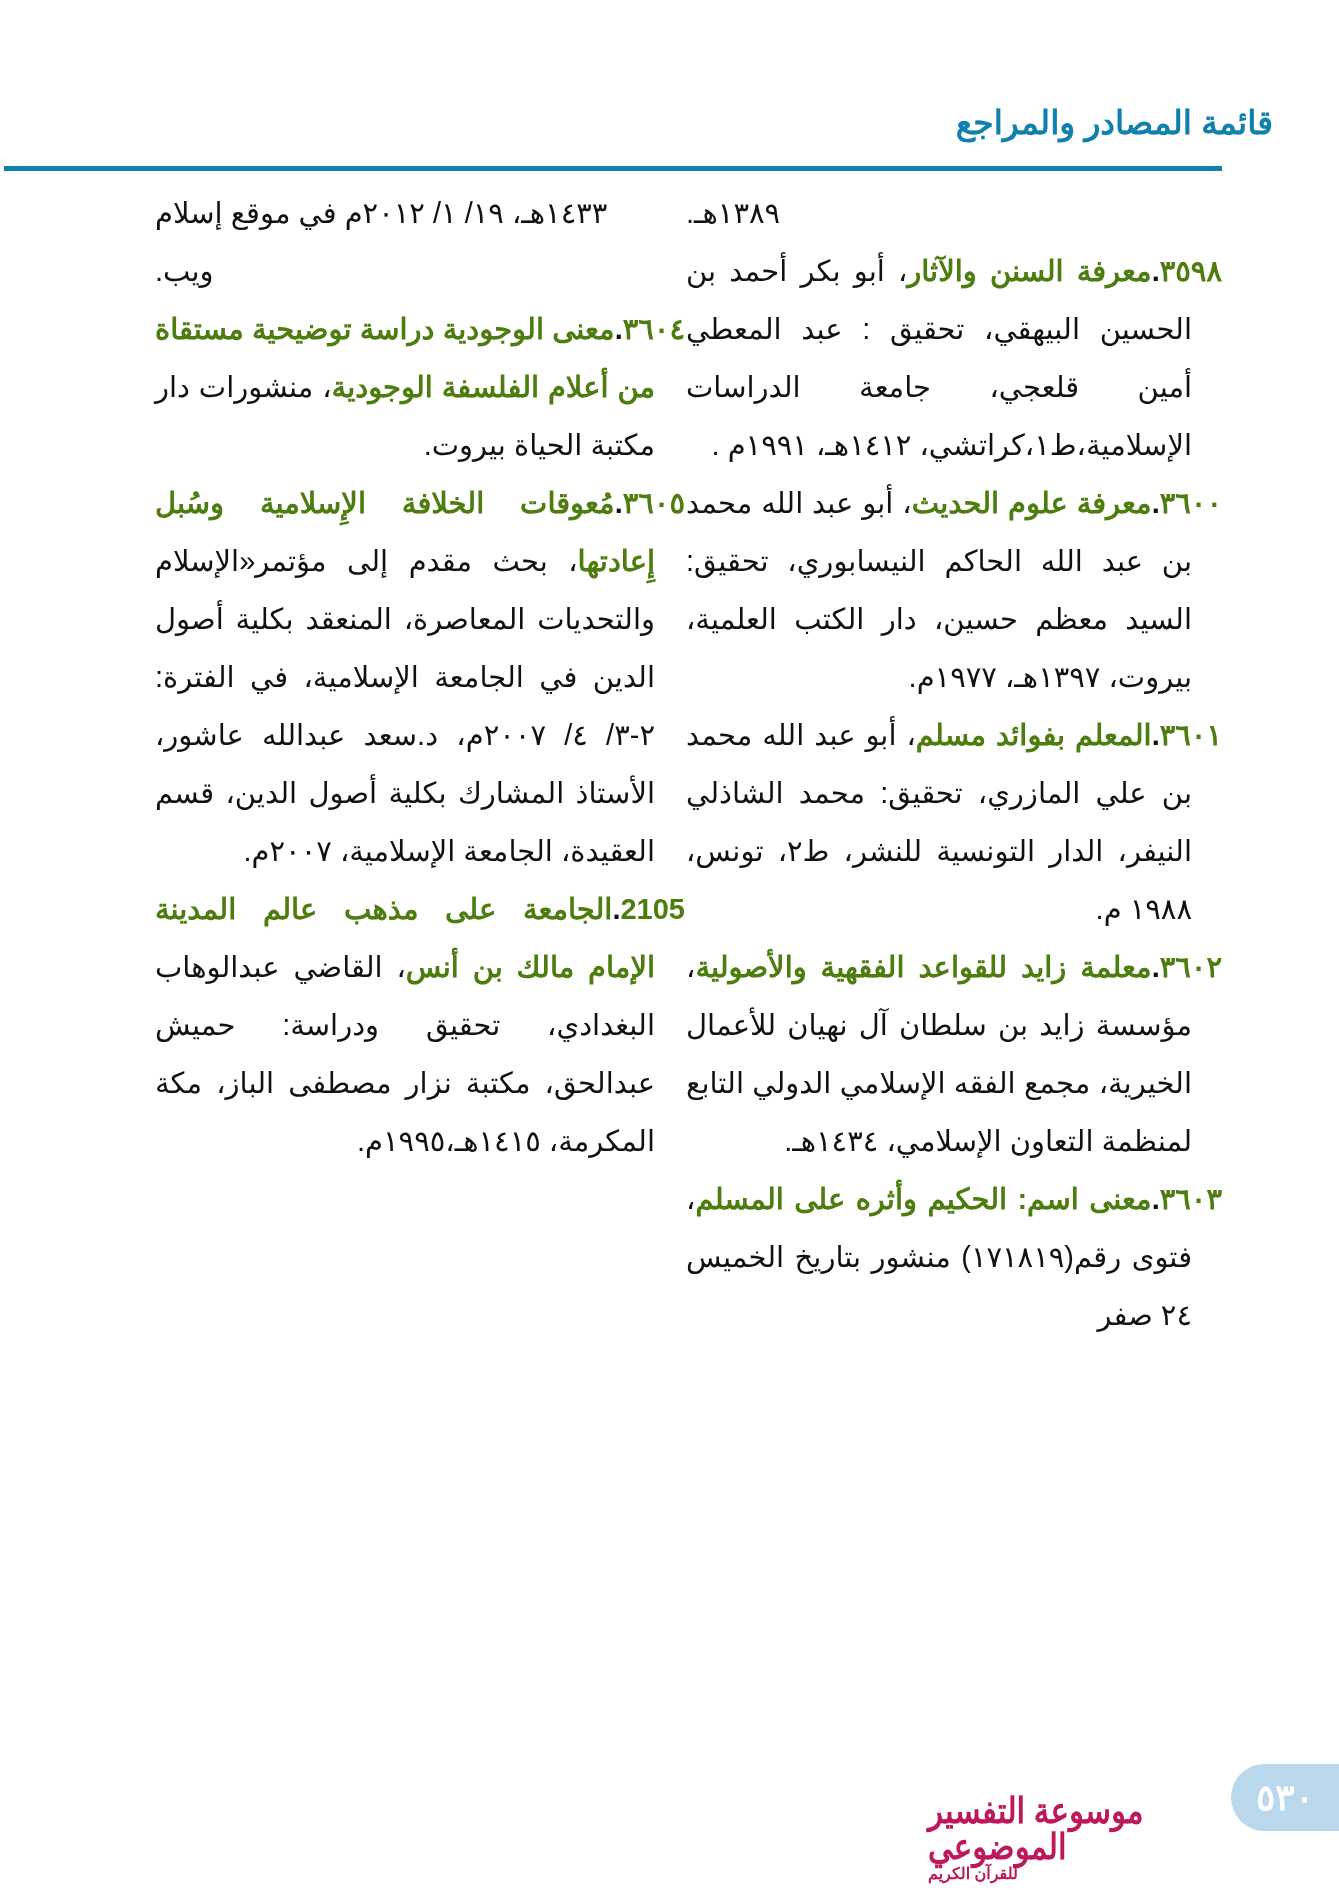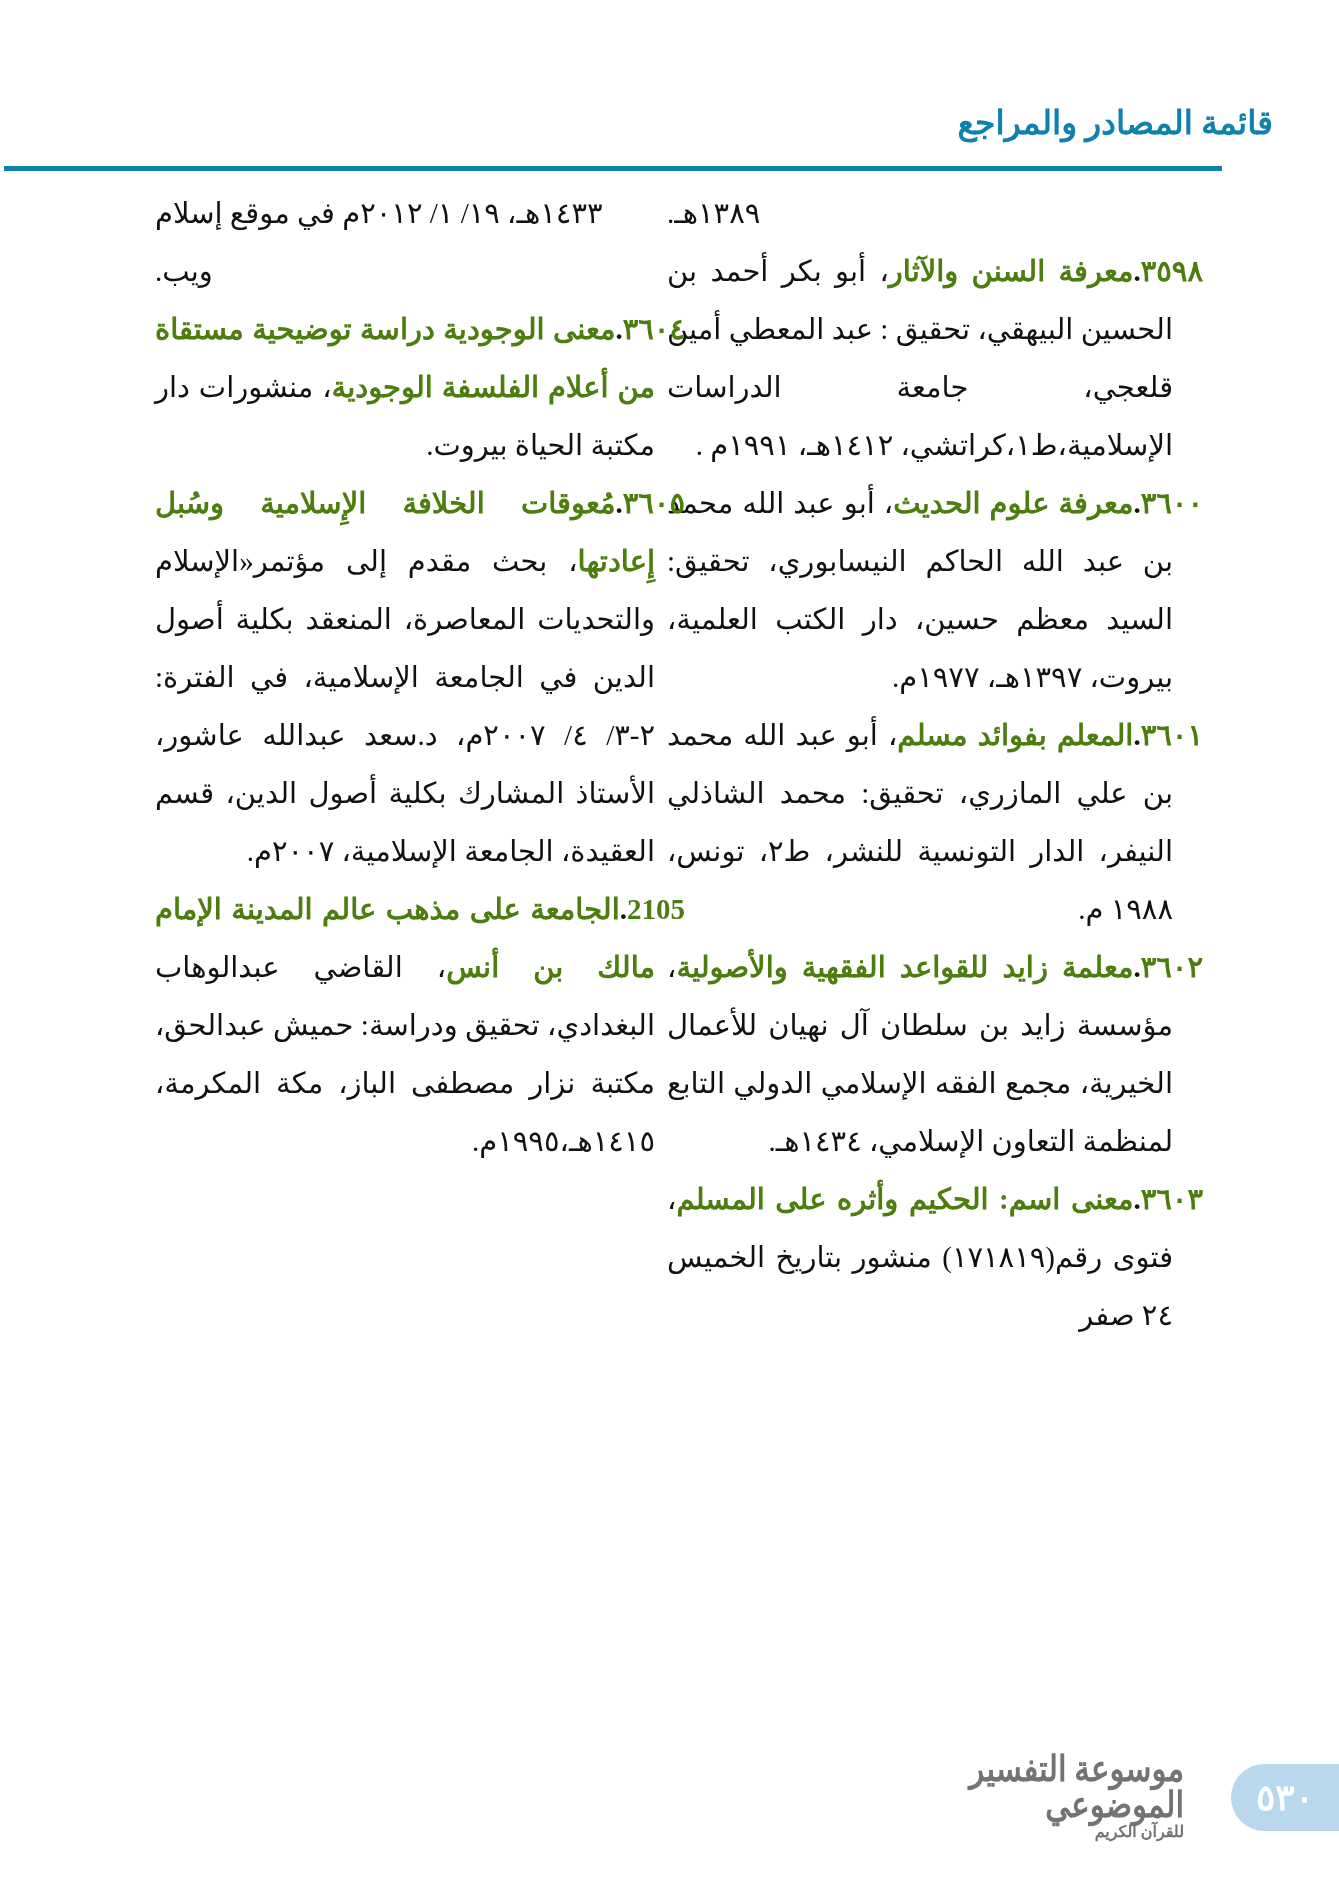--- a/index.html
+++ b/index.html
@@ -1,50 +1,50 @@
 <!DOCTYPE html>
 <html lang="ar" dir="rtl"><head>
 <meta charset="utf-8">
 <style>
   html,body{margin:0;padding:0;background:#ffffff;}
   #page{
     position:relative;
     width:1339px;height:1890px;
     background:#ffffff;
-    font-family:Liberation Serif, serif;
+    font-family:Liberation Sans, sans-serif;
     direction:rtl;
     overflow:hidden;
   }
   
   .header-title{
     position:absolute;top:103px;right:66px;
     font-size:33px;font-weight:bold;color:#1080ad;
     white-space:nowrap;
   }
   .header-rule{
     position:absolute;top:166px;left:4px;
     width:1218px;height:5px;background:#1080ad;
   }
   
   .col{
     position:absolute;top:184px;
     font-size:29px;line-height:58px;color:#111111;
   }
-  .col-right{right:166px;width:506px;margin-left:33px;}
+  .col-right{right:147px;width:506px;margin-left:33px;}
   .col-left{right:684px;width:500px;}
   .col p{margin:0;text-align:justify;}
   p.entry{text-indent:-30px;}
   p.cont{text-align:left;}
   .num,.title{color:#4d7c0f;font-weight:bold;}
   .dot{color:#111111;font-weight:bold;}
   .rest{color:#111111;}
   
   .logo{
-    position:absolute;top:1756px;left:928px;width:256px;
-    text-align:right;color:#737373;line-height:1;
+    position:absolute;top:1798px;left:928px;width:256px;
+    text-align:left;color:#be185d;line-height:1;
   }
   .logo-main{font-size:31px;font-weight:bold;letter-spacing:-1px;transform:scaleY(1.15);}
   .logo-sub{font-size:16px;font-weight:bold;margin-top:6px;}
   .pill{
     position:absolute;top:1764px;right:0;
     width:108px;height:67px;
     background:#b9d8ec;border-radius:34px 0 0 34px;
     display:flex;align-items:center;justify-content:center;
   }
   .pill .pno{color:#ffffff;font-size:36px;font-weight:bold;}

